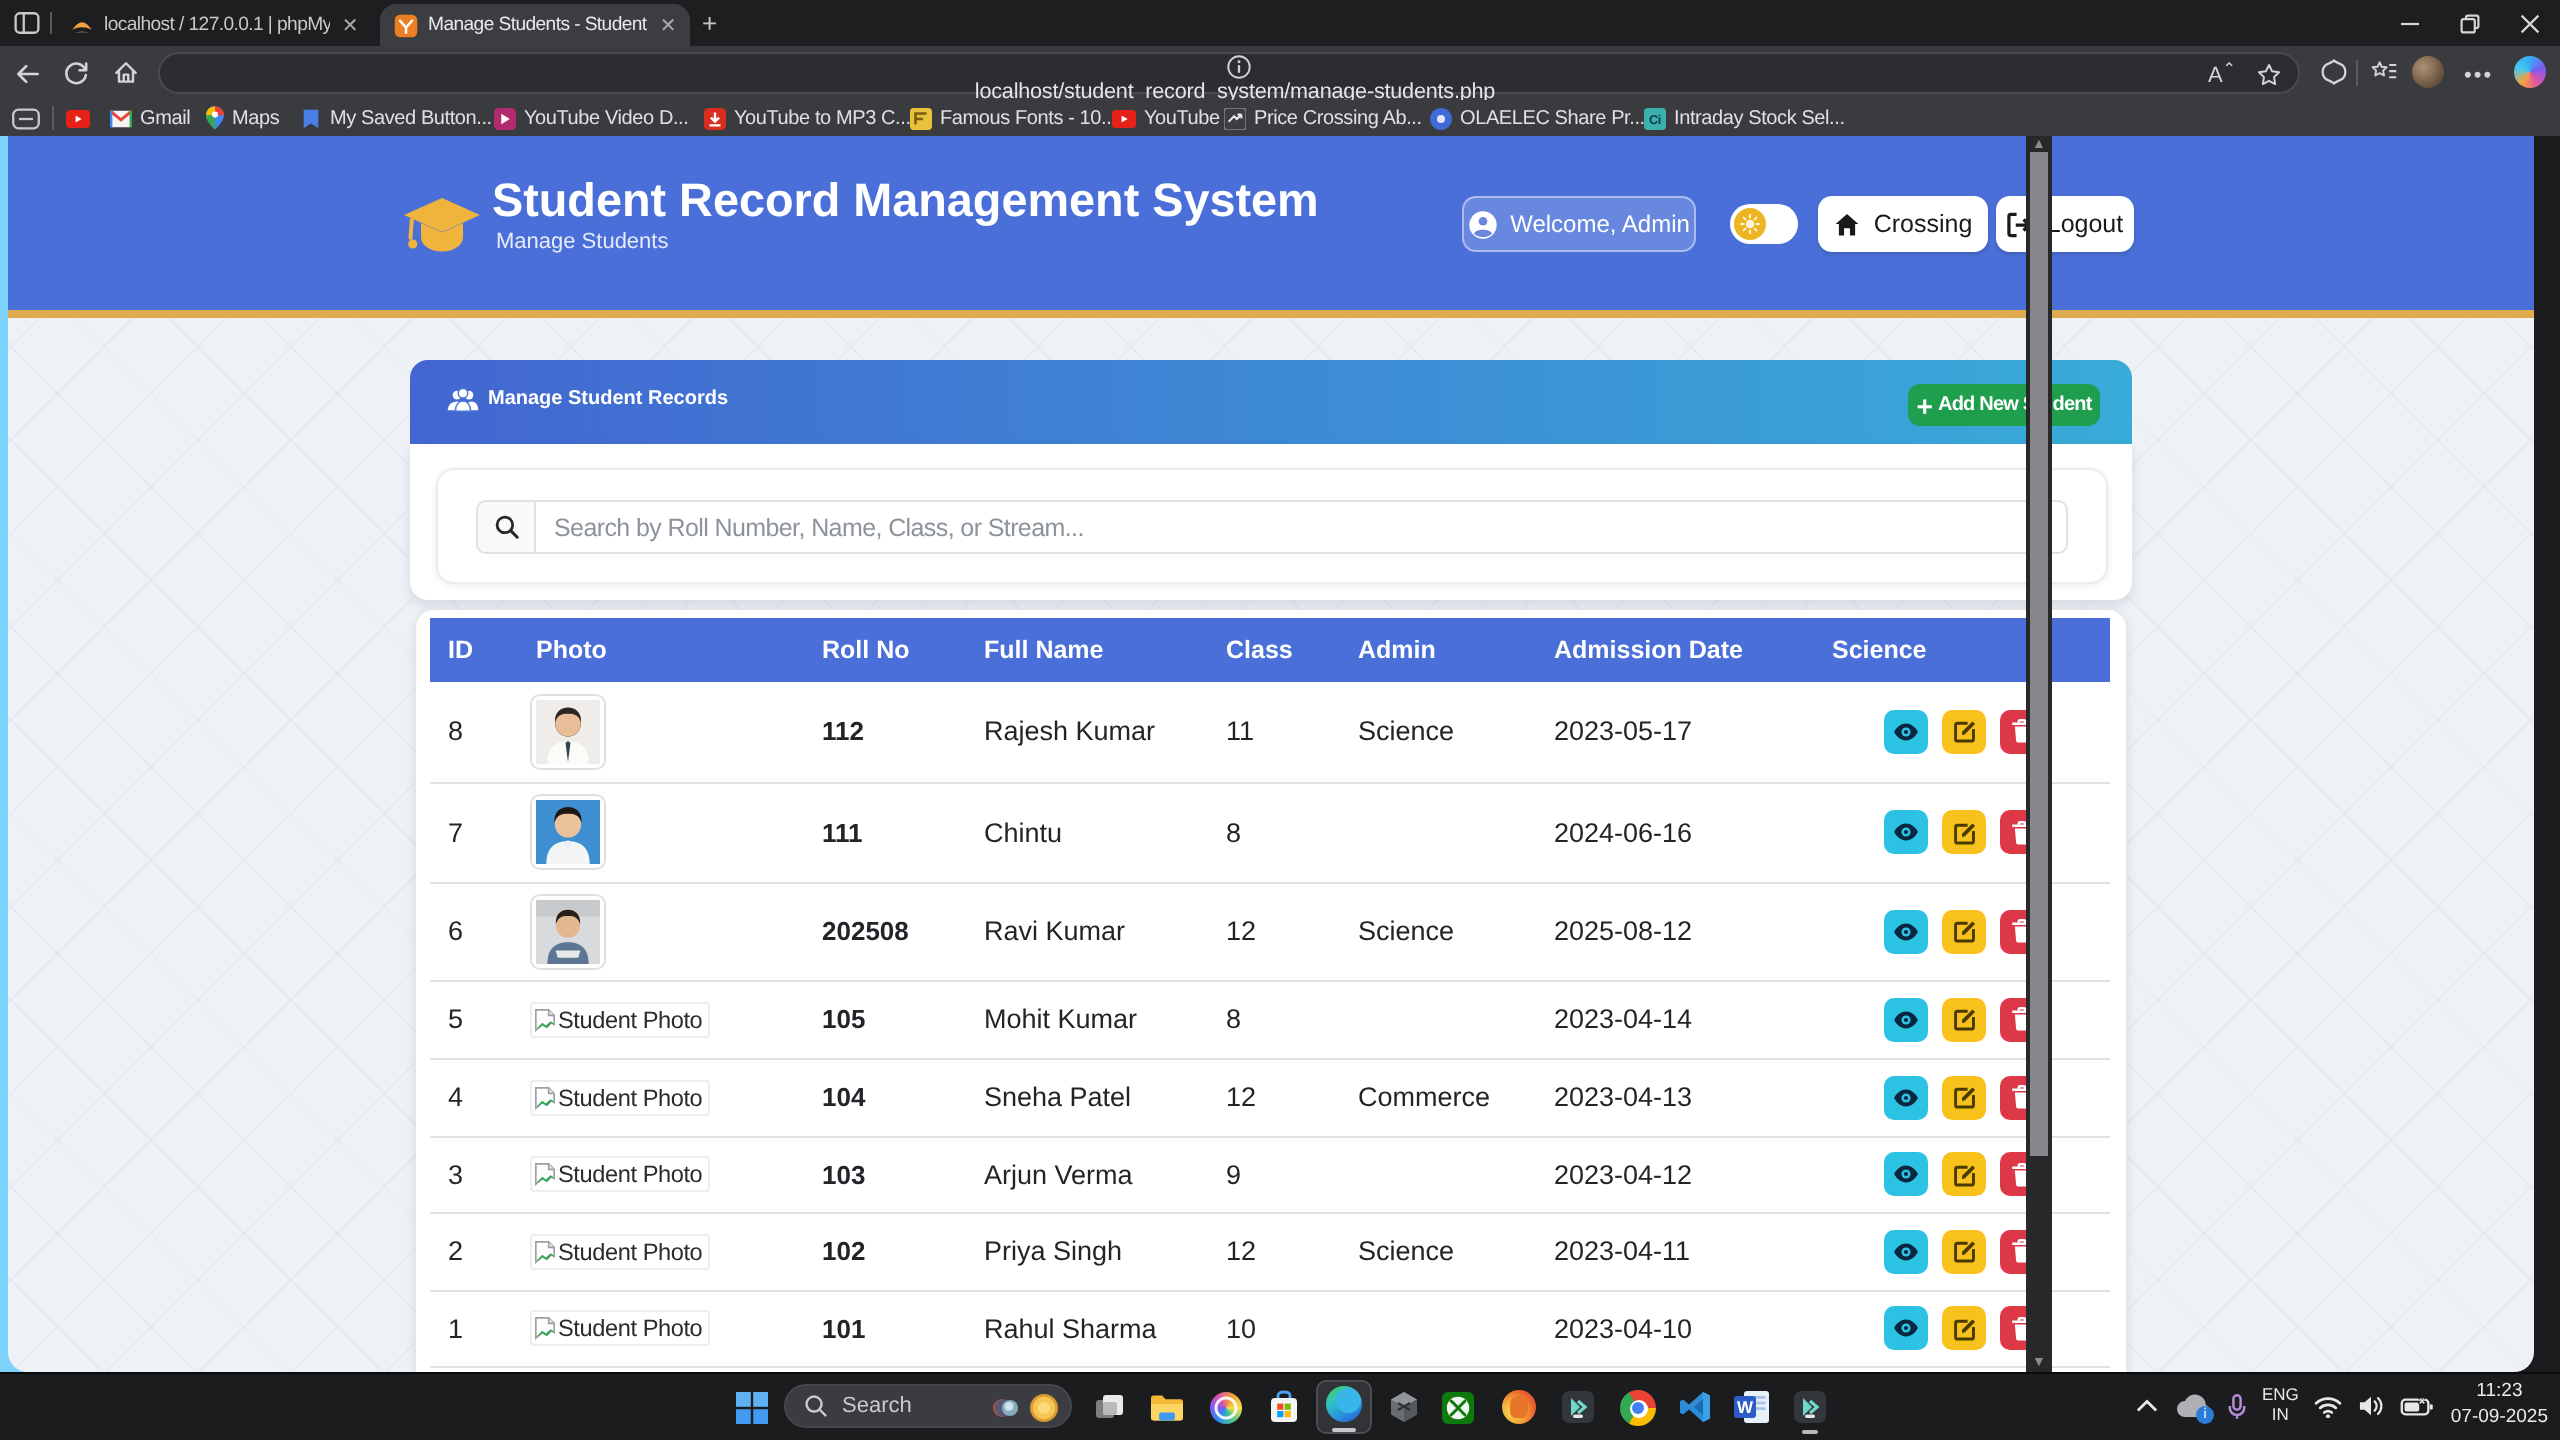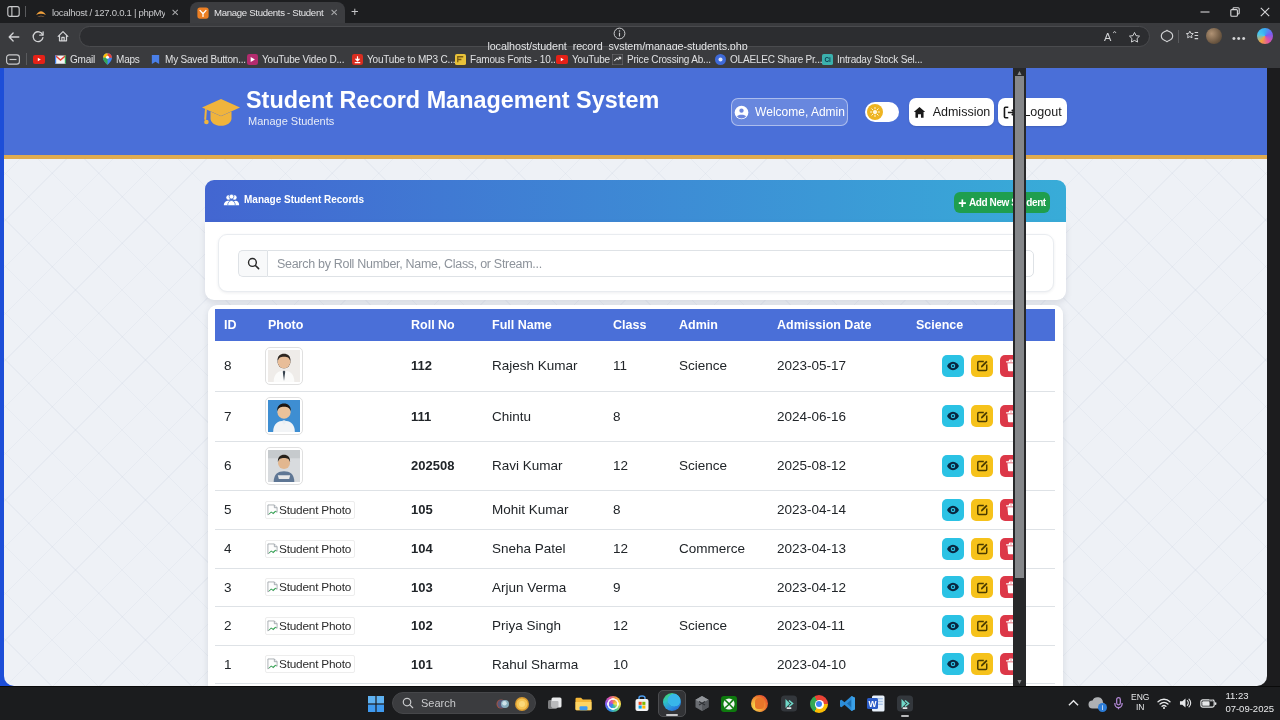--- a/index.html
+++ b/index.html
@@ -20,21 +20,21 @@
   
   #toolbar { position:absolute; left:0; top:23px; width:1280px; height:27px; background:#3a3b3e; }
   #urlpill { position:absolute; left:79px; top:3px; width:1071px; height:21px; background:#2c2d30; border-radius:10.5px; border:1px solid #4a4b4e; display:flex; align-items:center;flex-direction:column; }
   #urltxt { color:#e4e5e7; font-size:10.8px; margin-left:6px; letter-spacing:-0.1px; }
 
   
   #bookbar { position:absolute; left:0; top:50px; width:1280px; height:18px; background:#3a3b3e; }
   .bm { position:absolute; top:0; height:18px; display:flex; align-items:center; gap:4px; color:#dfe0e2; font-size:10px; letter-spacing:-0.2px; white-space:nowrap; }
 
   
-  #page { position:absolute; left:0px; top:68px; width:1026px; height:618px; background:#1d4ed8;padding-left:26px; }
+  #page { position:absolute; left:0px; top:68px; width:1026px; height:618px; background:#7dd3fc;padding-left:26px; }
   #pagein { position:absolute; left:4px; top:0; width:1263px; height:618px; background:#eef1f6; border-radius:0 0 10px 10px; overflow:hidden; }
   #patt { position:absolute; left:0; top:0; width:100%; height:100%;
      background-image:repeating-linear-gradient(45deg, rgba(170,182,204,.11) 0 1px, transparent 1px 33px),
                       repeating-linear-gradient(-45deg, rgba(170,182,204,.11) 0 1px, transparent 1px 33px); }
   #hdr { position:absolute; left:0; top:0; width:1263px; height:91px; background:#4a6fd8; border-bottom:4.5px solid #dfab50; }
   #hdr .title { position:absolute; left:242px; top:19px; color:#fff; font-size:23.4px; font-weight:bold; }
   #hdr .sub { position:absolute; left:244px; top:47px; color:#e7ebf7; font-size:11px; }
   #welcome { position:absolute; left:727px; top:30px; width:117px; height:28px; background:rgba(255,255,255,0.17); border:1px solid rgba(255,255,255,0.45); border-radius:7px; display:flex; align-items:center; justify-content:center; gap:6px; color:#fff; font-size:12px; }
   #toggle { position:absolute; left:861px; top:34px; width:34px; height:20px; background:#fff; border-radius:10px; }
   #togdot { position:absolute; left:2px; top:2px; width:16px; height:16px; border-radius:8px; background:#eeb421; display:flex; align-items:center; justify-content:center; }
@@ -71,21 +71,21 @@
 
   
   #sbar { position:absolute; right:0; top:0; width:13px; height:618px; background:#27282a; }
   #sthumb { position:absolute; right:2px; top:8px; width:9px; height:502px; background:#85878a; }
 
   
   #task { position:absolute; left:0; top:686px; width:1280px; height:34px; background:#1b1c1e; border-top:1px solid #0a0a0a; }
   #tsearch { position:absolute; left:392px; top:692px; width:144px; height:22px; background:#3b3c3f; border-radius:11px; border:1px solid #46474a; display:flex; align-items:center; color:#c9cacc; font-size:11px; }
   #tray { position:absolute; right:6px; top:686px; height:34px; display:flex; align-items:center; gap:8px; color:#e6e7e9; }
   .trytxt { font-size:8.5px; line-height:1.15; text-align:center; color:#e6e7e9; }
-  #clock { font-size:9.5px; line-height:1.35; text-align:left; color:#e9eaec; }
+  #clock { font-size:9.5px; line-height:1.35; text-align:center; color:#e9eaec; }
 </style>
 </head>
 <body>
 <div id="screen">
 
   <div id="tabbar">
     <div class="abs" style="left:7px;top:5px;">
         <svg width="13" height="13" viewBox="0 0 16 16">
           <rect x="1" y="2" width="14" height="12" rx="2.5" fill="none" stroke="#c9cacc" stroke-width="1.4"></rect>
           <line x1="6" y1="2.5" x2="6" y2="13.5" stroke="#c9cacc" stroke-width="1.4"></line>
@@ -305,21 +305,21 @@
                   <line x1="2.9" y1="13.1" x2="4.3" y2="11.7"></line>
                   <line x1="11.7" y1="4.3" x2="13.1" y2="2.9"></line>
                 </g>
               </svg>
             </div>
           </div>
         <div class="hbtn" style="left:905px;width:85px;">
           <svg width="13" height="13" viewBox="0 0 16 16">
               <path d="M8 1.2 L15 7.4 L13 7.4 L13 14.5 L9.8 14.5 L9.8 10 L6.2 10 L6.2 14.5 L3 14.5 L3 7.4 L1 7.4 Z" fill="#1a1a1a"></path>
             </svg>
-          <span>Admission</span>
+          <span>Crossing</span>
         </div>
         <div class="hbtn" style="left:994px;width:69px;">
           <svg width="13" height="13" viewBox="0 0 16 16">
               <path d="M6.5 1.5 H3 Q1.8 1.5 1.8 2.7 V13.3 Q1.8 14.5 3 14.5 H6.5" fill="none" stroke="#1a1a1a" stroke-width="2"></path>
               <path d="M6 8 H13.5 M10.8 4.6 L14.3 8 L10.8 11.4" fill="none" stroke="#1a1a1a" stroke-width="2" stroke-linejoin="round"></path>
             </svg>
           <span>Logout</span>
         </div>
       </div>
 

